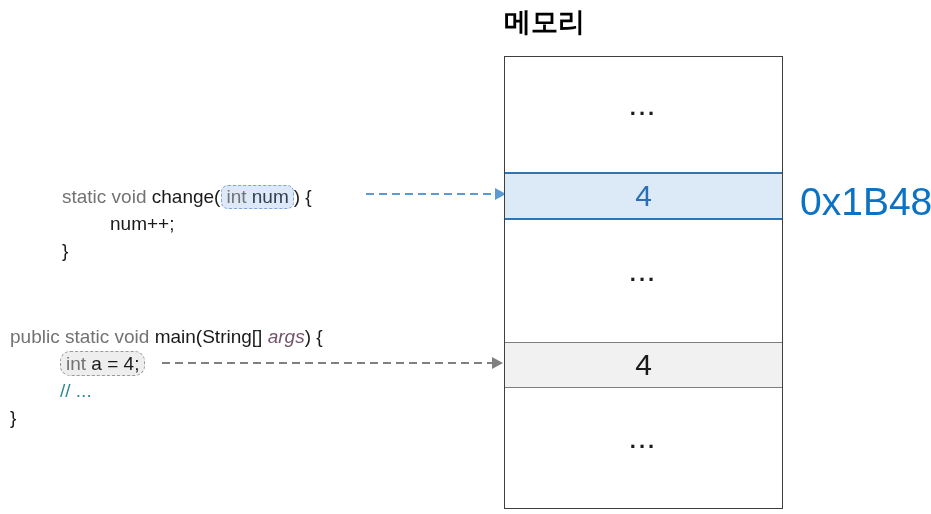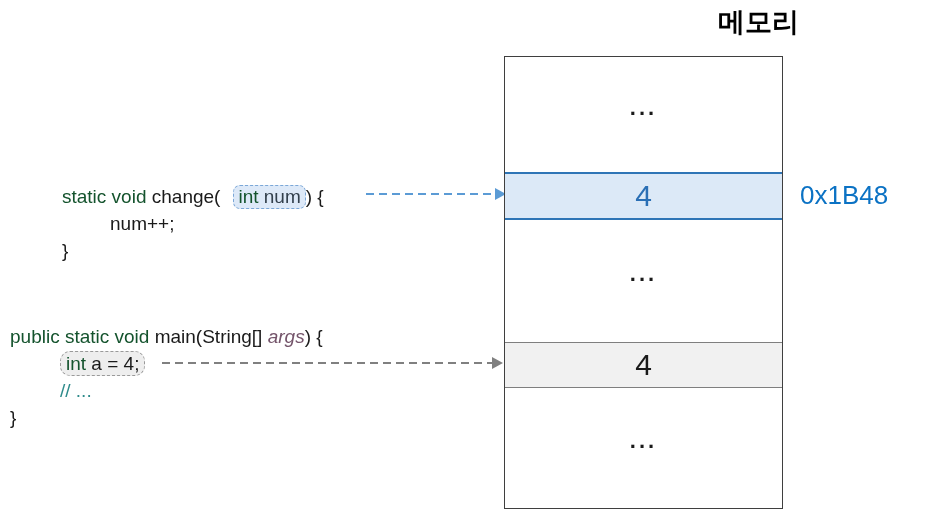--- a/index.html
+++ b/index.html
@@ -3,69 +3,69 @@
 <meta charset="utf-8">
 <style>
   html,body { margin:0; padding:0; background:#ffffff; }
   .canvas {
     position:relative; width:931px; height:514px; background:#ffffff;
     font-family:"Liberation Sans", sans-serif; overflow:hidden;
   }
 
   
   .code-block { position:absolute; font-size:19px; line-height:27px; color:#1a1a1a; white-space:nowrap; }
-  .kw     { color:#14532d; }
+  .kw     { color:#737373; }
   .plain  { color:#1a1a1a; }
   .varn   { color:#33404d; }
   .argn   { color:#74546a;font-style:italic; }
   .comment{ color:#2e8b8b; }
   .indent1{ padding-left:48px; }
   .indent2{ padding-left:50px; }
 
   .param-box {
     display:inline-block; background:#dde9f8; border:1.5px dashed #7ba7d7;
-    border-radius:7px; padding:0 4px; margin:0 0 0 13px; line-height:22px;
+    border-radius:7px; padding:0 4px; margin:0 0 0 1px; line-height:22px;
   }
   .decl-box {
     display:inline-block; background:#eeeeee; border:1.5px dashed #9a9a9a;
     border-radius:10px; padding:0 5px; line-height:23px;
   }
 
   
   .dash-line { position:absolute; height:2px; }
   .dash-blue { background:repeating-linear-gradient(90deg,#5b9bd5 0 8px,transparent 8px 13px); }
   .dash-gray { background:repeating-linear-gradient(90deg,#808080 0 8px,transparent 8px 13px); }
   .arrow-head { position:absolute; width:0; height:0; border-top:6px solid transparent; border-bottom:6px solid transparent; }
   .head-blue { border-left:11px solid #5b9bd5; }
   .head-gray { border-left:11px solid #808080; }
 
   
   .mem-title {
-    position:absolute; left:520px; top:4px; width:279px; text-align:right;
+    position:absolute; left:504px; top:4px; width:279px; text-align:left;
     font-size:27px; font-weight:bold; color:#000000;
   }
   .mem-table {
     position:absolute; left:504px; top:56px; width:279px; height:453px;
     border:1px solid #3f3f3f; box-sizing:border-box;
     display:flex; flex-direction:column; background:#ffffff;
   }
   .mem-cell { display:flex; align-items:center; justify-content:center; box-sizing:border-box; }
   .cell-ellipsis { font-size:22px; font-weight:600; letter-spacing:3px; color:#1a1a1a; padding-bottom:14px; }
   .cell-blue {
     background:#dce9f7; border-top:2px solid #2e75b6; border-bottom:2px solid #2e75b6;
     color:#2a6fb5; font-size:30px;
   }
   .cell-gray {
     background:#f1f1f1; border-top:1px solid #7f7f7f; border-bottom:1px solid #7f7f7f;
     color:#1a1a1a; font-size:30px;
   }
   .row1 { height:115px; } .row2 { height:48px; } .row3 { height:122px; }
   .row4 { height:46px; }  .row5 { flex:1; }
 
-  .addr { position:absolute; left:800px; font-size:26px; white-space:nowrap; }
+  .addr { position:absolute; left:800px; font-size:39px; white-space:nowrap; }
   .addr-blue { top:180px; color:#0b72c4; }
   .addr-gray { top:346px; color:#8e8e8e; }
 </style>
 </head>
 <body>
 
 <div class="canvas">
 
   <div class="code-block" style="left:62px; top:183px;">
     <div><span class="kw">static void</span> <span class="plain">change(</span><span class="param-box"><span class="kw">int</span> <span class="varn">num</span></span><span class="plain">) {</span></div>

